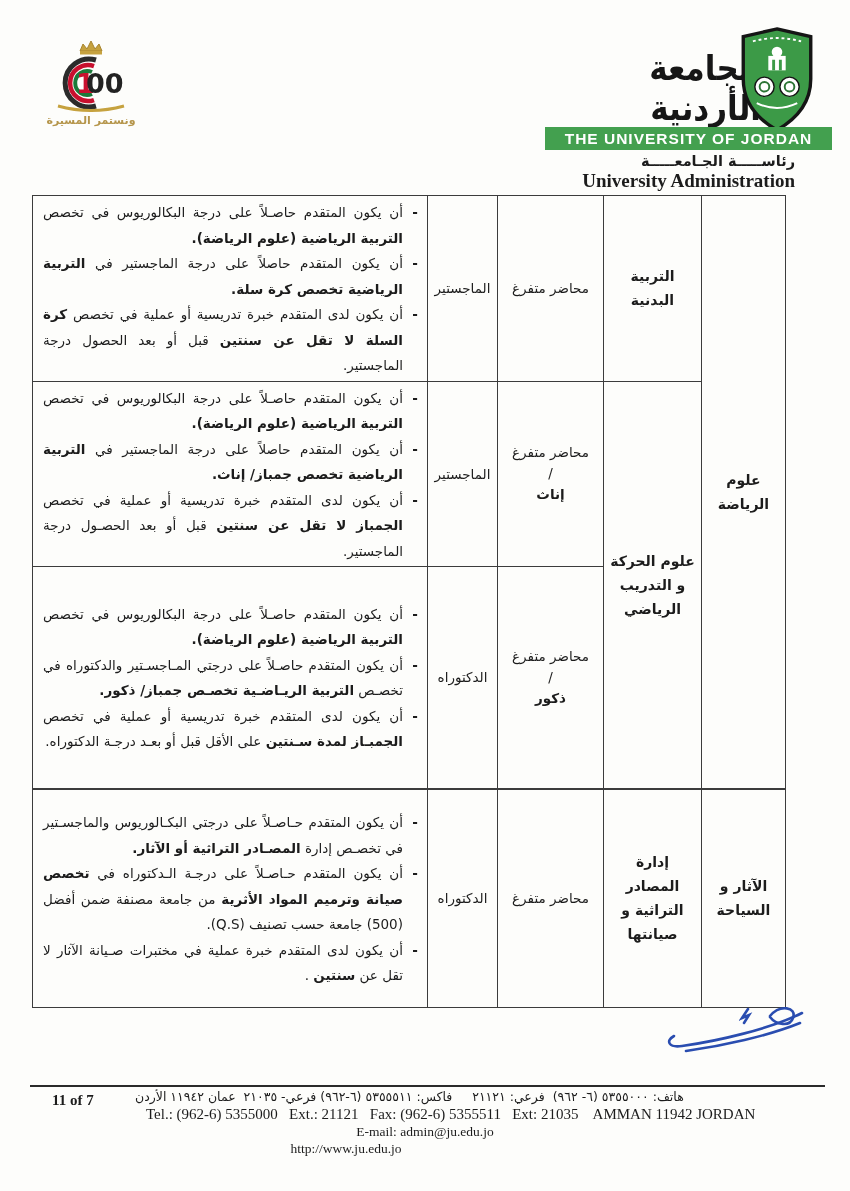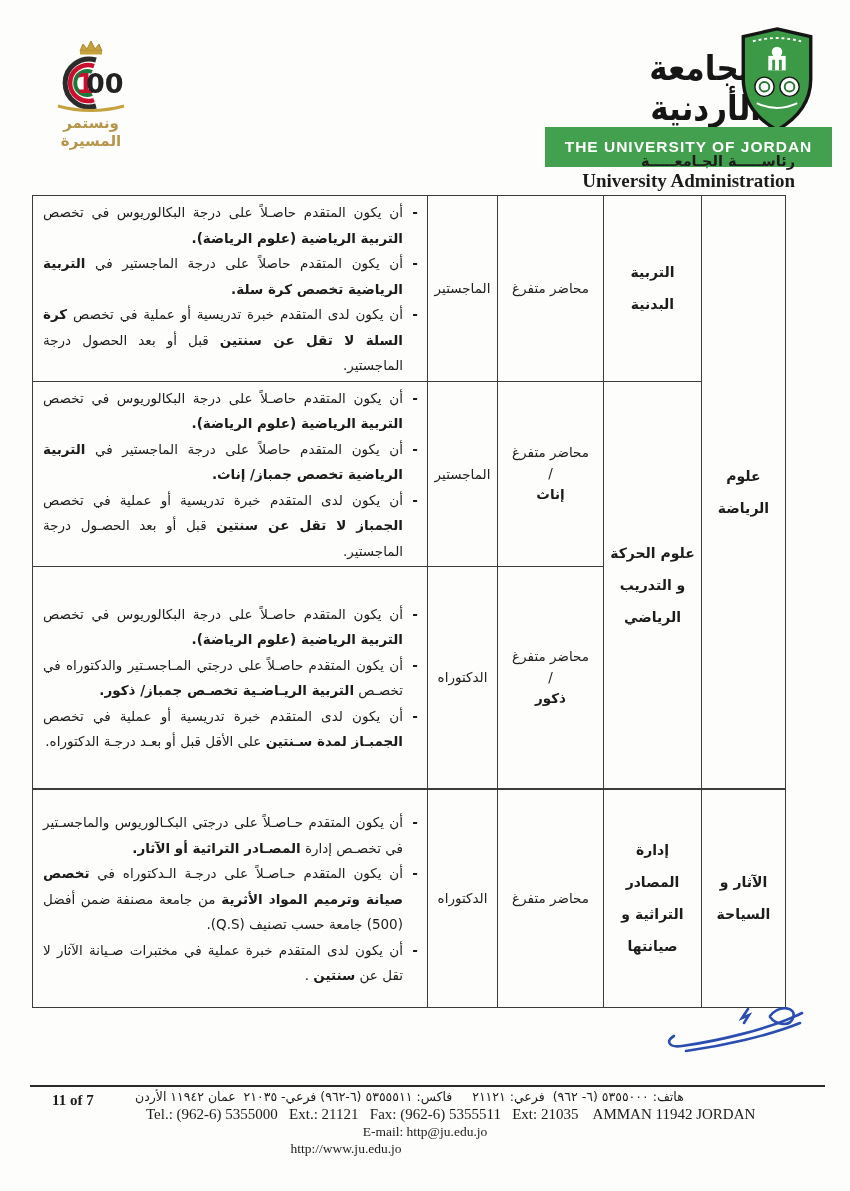--- a/index.html
+++ b/index.html
@@ -3,47 +3,47 @@
 <meta charset="utf-8">
 <style>
   html,body{margin:0;padding:0;background:#e8e8e8;}
   .page{
     position:relative;width:850px;height:1191px;margin:0 auto;
     background:#fdfdfb;overflow:hidden;
     font-family:"DejaVu Sans",sans-serif;color:#1c1c1c;
   }
   
   .centennial{position:absolute;left:36px;top:36px;width:110px;text-align:center;}
-  .centennial .tagline{margin-top:-2px;font-size:15px;font-weight:bold;color:#b5954a;}
+  .centennial .tagline{margin-top:-2px;font-size:11px;font-weight:bold;color:#b5954a;}
   .arabic-logotype{
     position:absolute;left:543px;top:52px;width:218px;height:72px;
     display:flex;align-items:center;justify-content:center;
     font-size:31px;font-weight:bold;transform:scaleY(1.12);
     letter-spacing:-1px;direction:rtl;color:#161616;
   }
   .shield{position:absolute;left:733px;top:26px;}
   .green-banner{
-    position:absolute;left:545px;top:127px;width:287px;height:40px;
+    position:absolute;left:545px;top:127px;width:287px;height:23px;
     display:flex;align-items:center;justify-content:center;
     color:#fff;font-weight:bold;font-size:15.5px;letter-spacing:1px;
     font-family:"Liberation Sans","DejaVu Sans",sans-serif;
     text-align:center;
   }
   .admin-block{position:absolute;left:570px;top:153px;width:225px;text-align:right;}
   .admin-ar{font-size:14.5px;font-weight:bold;direction:rtl;}
   .admin-en{font-size:19px;font-weight:bold;font-family:"Liberation Serif","DejaVu Serif",serif;margin-top:1px;}
   
   table.vacancies{
     position:absolute;left:32px;top:195px;width:753px;
     border-collapse:collapse;table-layout:fixed;direction:rtl;
   }
   table.vacancies td{border:1.2px solid #3c3c3c;vertical-align:middle;}
   tr.group-start td{border-top-width:2px;}
   td.cell-faculty,td.cell-department{
-    text-align:center;font-weight:bold;font-size:14px;line-height:32px;padding:2px 4px;
+    text-align:center;font-weight:bold;font-size:14px;line-height:24px;padding:2px 4px;
   }
   td.cell-position,td.cell-degree{text-align:center;font-size:13.5px;padding:2px 3px;}
   td.cell-position div{line-height:21px;}
   td.cell-position div.b{font-weight:bold;}
   td.cell-req{vertical-align:top;padding:4px 7px 2px 10px;}
   .bullet{display:flex;column-gap:7px;font-size:13.5px;line-height:25.5px;}
   .bullet .dash{flex:0 0 10px;text-align:center;font-weight:bold;}
   .bullet .btext{flex:1 1 auto;text-align:justify;}
   .bullet .btext b{font-weight:bold;}
   
@@ -224,16 +224,16 @@
         <path d="M150,13 C118,29 66,41 30,46 C17,48 13,41 22,36"></path>
         <path d="M148,23 C116,36 70,46 34,51"></path>
       </g>
     </svg>
   </div>
 
   <div class="footer-rule"></div>
   <div class="page-number">11 of 7</div>
   <div class="footer-ar">هاتف: ٥٣٥٥٠٠٠ (٦- ٩٦٢)  فرعي: ٢١١٢١     فاكس: ٥٣٥٥٥١١ (٦-٩٦٢) فرعي- ٢١٠٣٥  عمان ١١٩٤٢ الأردن</div>
   <div class="footer-en">Tel.: (962-6) 5355000   Ext.: 21121   Fax: (962-6) 5355511   Ext: 21035    AMMAN 11942 JORDAN</div>
-  <div class="footer-email">E-mail: http@ju.edu.jo</div>
+  <div class="footer-email">E-mail: admin@ju.edu.jo</div>
   <div class="footer-url">http://www.ju.edu.jo</div>
 
 </div>
 
 </body></html>

